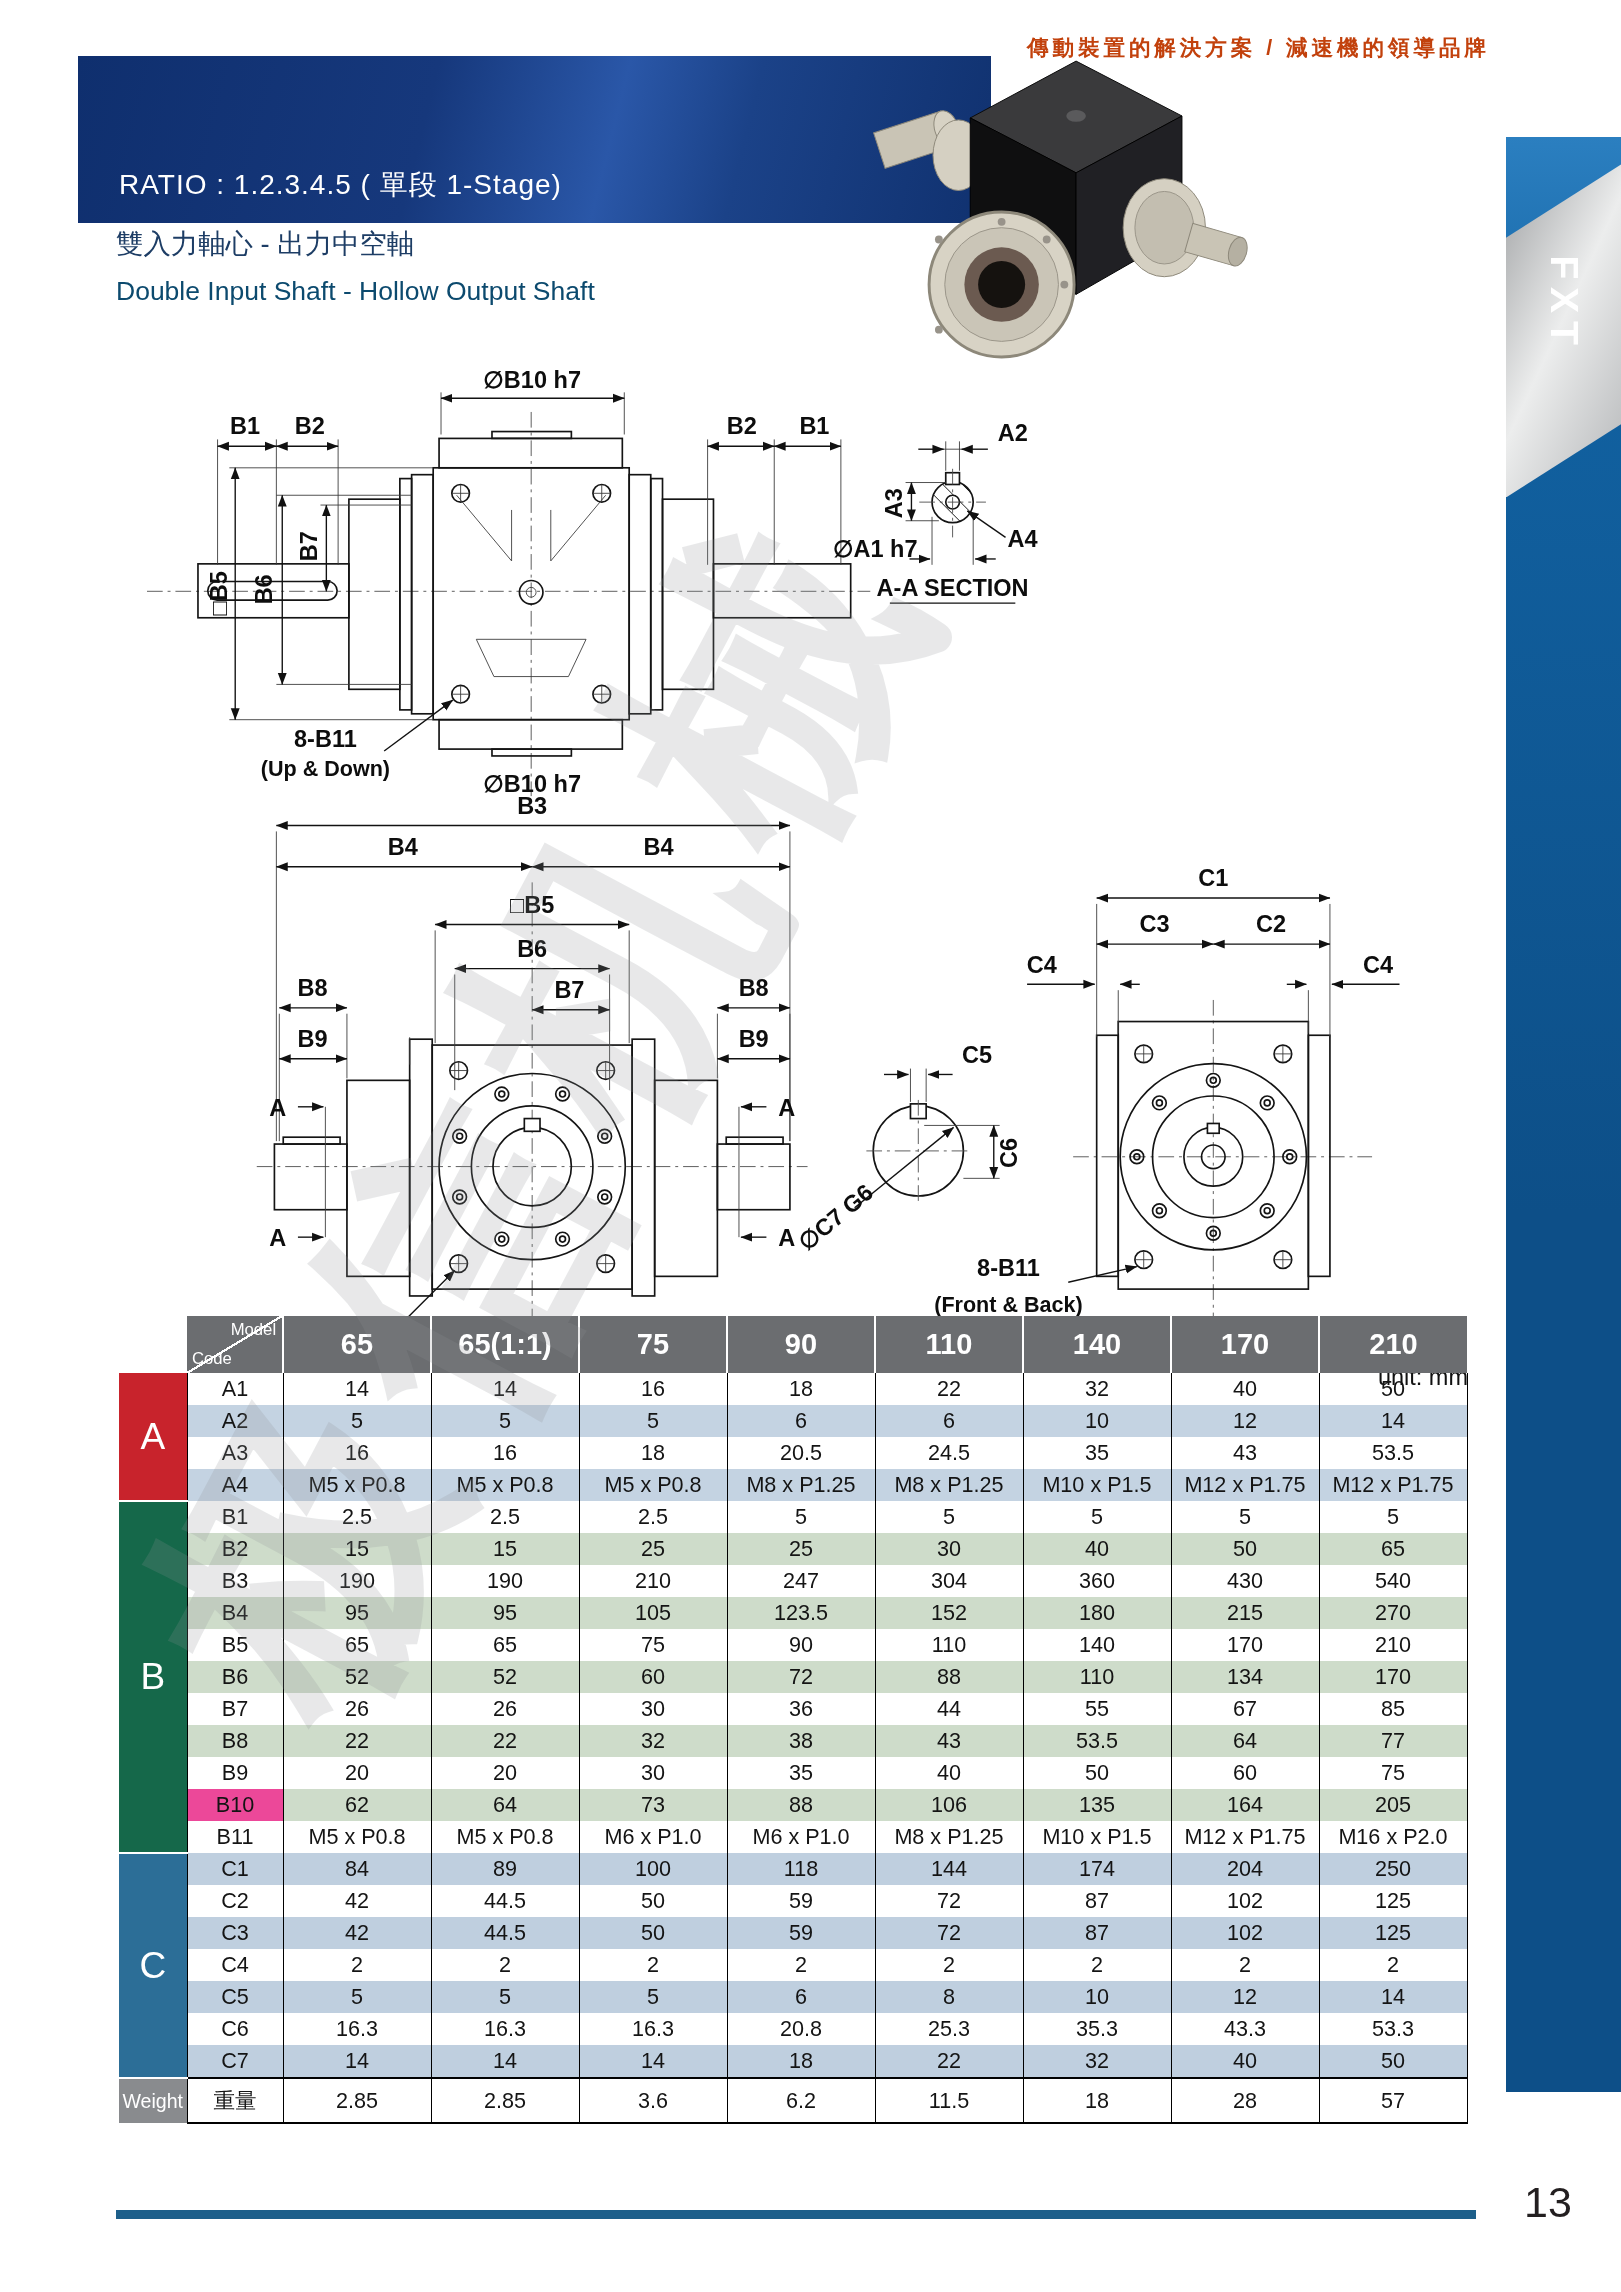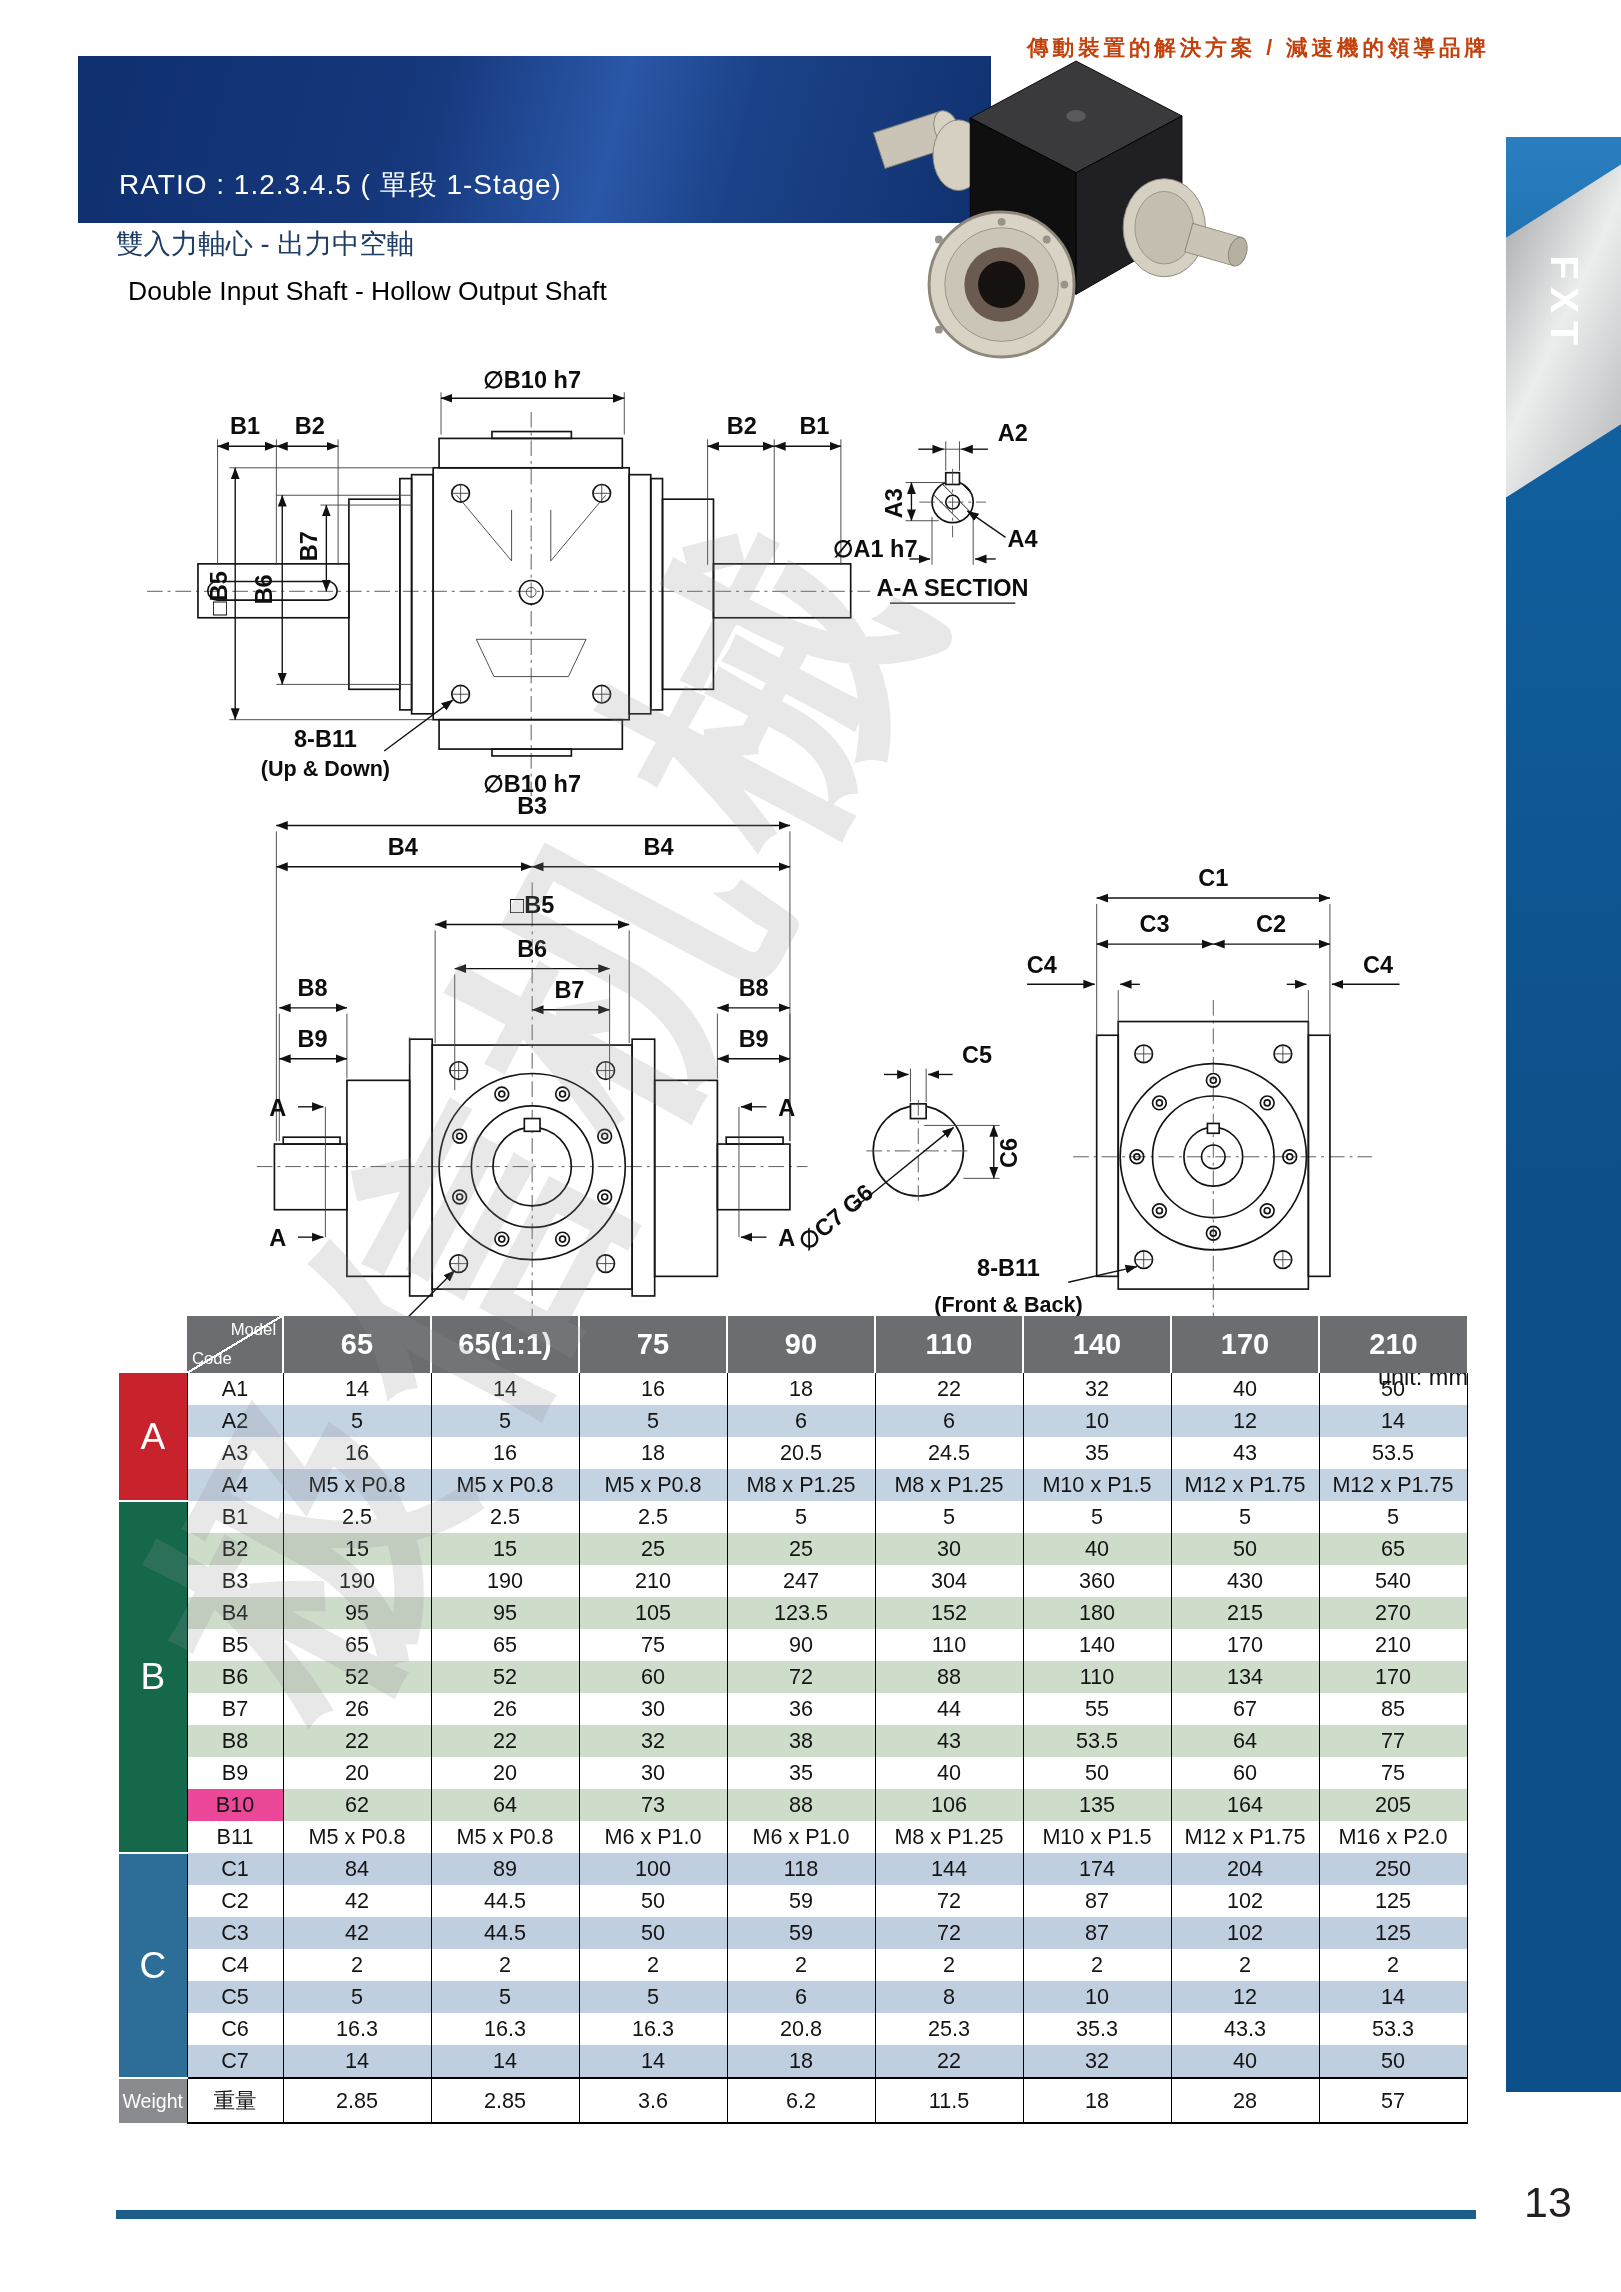--- a/index.html
+++ b/index.html
@@ -8,21 +8,21 @@
   
   .topline{position:absolute;top:33px;right:131px;font-size:21.6px;font-weight:bold;
            color:#c2410c;letter-spacing:3.9px;z-index:2;}
   
   .banner{position:absolute;left:78px;top:56px;width:913px;height:167px;z-index:1;
           background:linear-gradient(104deg,#0f2f6e 0%,#16387c 38%,#2a57a8 58%,#1b4288 72%,#10316f 100%);}
   .banner .title{position:absolute;left:37px;top:5.9px;font-size:61px;font-weight:bold;color:#ffffff;letter-spacing:1px;}
   .banner .ratio{position:absolute;left:41px;top:110px;font-size:28px;color:#ffffff;letter-spacing:1px;}
   
   .sub-zh{position:absolute;left:116px;top:226px;font-size:27.4px;color:#1d3d65;z-index:2;}
-  .sub-en{position:absolute;left:116px;top:276px;font-size:26.5px;color:#000000;z-index:2;margin-left:12px;}
+  .sub-en{position:absolute;left:116px;top:276px;font-size:26.5px;color:#0c4a6e;z-index:2;}
   
   .side-tab{position:absolute;right:0;top:137px;width:115px;height:1955px;z-index:2;
             background:linear-gradient(180deg,#2b7fc0 0%,#11609f 14%,#0d4f88 55%,#0d4f88 100%);}
   .side-tab .silver{position:absolute;left:0;top:27.4px;width:100%;height:333px;
             background:linear-gradient(115deg,#9fa1a3 0%,#eceded 48%,#b4b6b8 100%);
             clip-path:polygon(0 22%,100% 0,100% 78%,0 100%);}
   .side-tab .tab-label{position:absolute;left:50%;top:167px;transform:translate(-50%,-50%) rotate(90deg);
             font-size:39px;font-weight:bold;color:#ffffff;letter-spacing:7.8px;}
   
   .watermark{position:absolute;left:59px;top:470px;width:980px;height:1274px;z-index:6;

